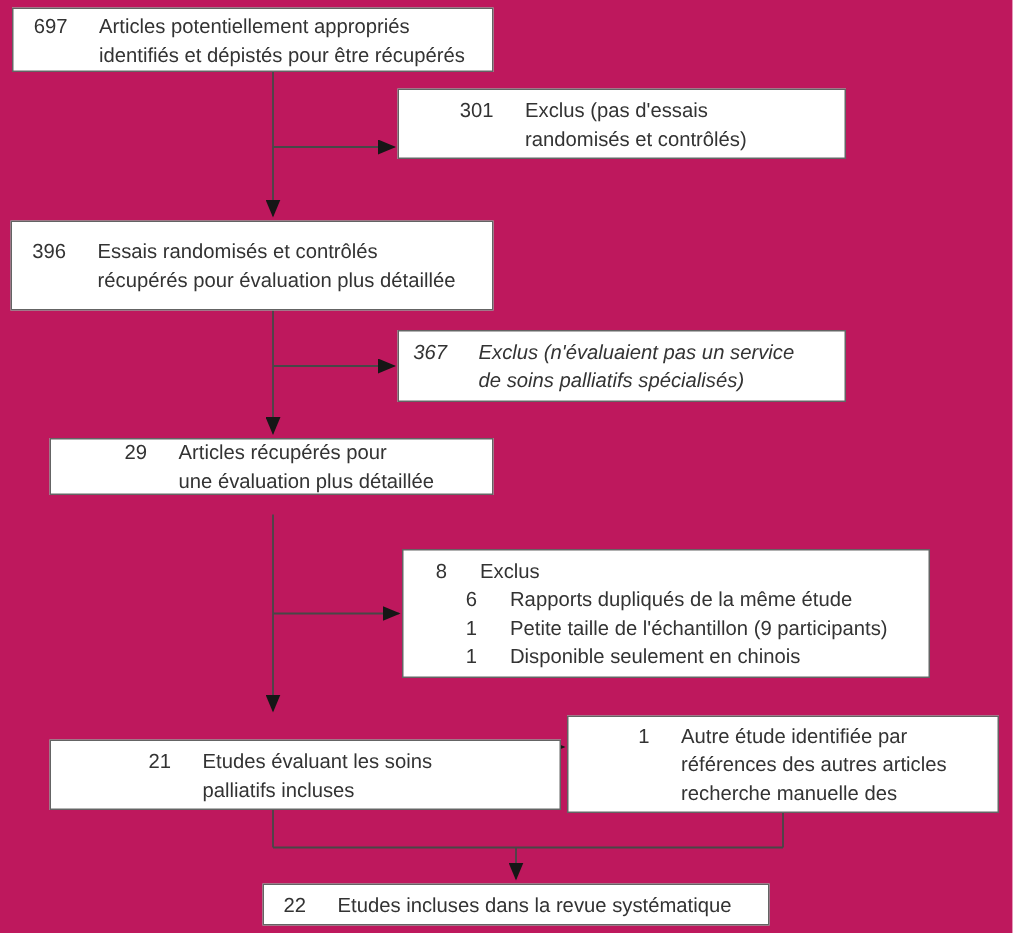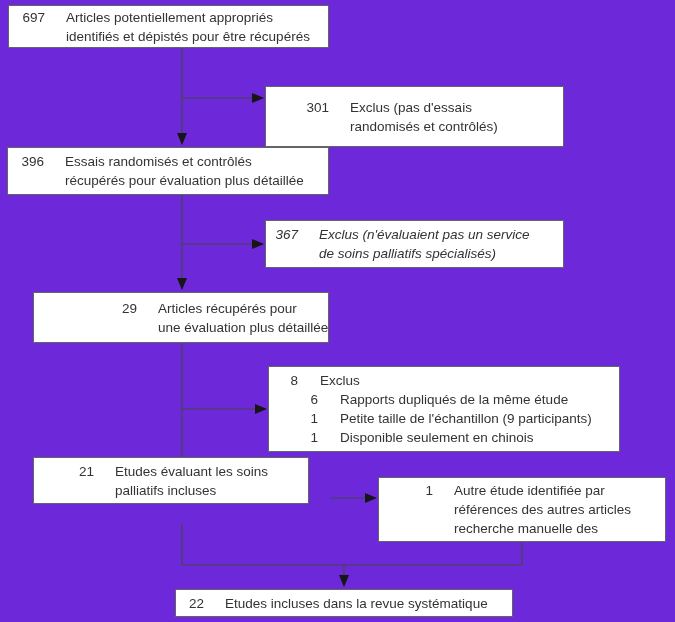--- a/index.html
+++ b/index.html
@@ -4,21 +4,21 @@
 <style>
   html, body {
     margin: 0;
     padding: 0;
     background: #ffffff;
   }
   .figure {
     position: relative;
     width: 675px;
     height: 622px;
-    background: #6d28d9;
+    background: #be185d;
     font-family: "Liberation Sans", sans-serif;
     font-size: 13.5px;
     line-height: 19px;
     color: #333333;
     overflow: hidden;
   }
   .connector-layer {
     position: absolute;
     left: 0;
     top: 0;
@@ -89,33 +89,33 @@
       <div class="row">
         <span class="num">697</span>
         <div>
           <div class="line">Articles potentiellement appropriés</div>
           <div class="line">identifiés et dépistés pour être récupérés</div>
         </div>
       </div>
     </div>
   </div>
 
-  <div class="box" style="left:265px; top:86px; width:299px; height:61px;">
+  <div class="box" style="left:265px; top:59px; width:299px; height:47px;">
     <div class="content" style="padding-left:37px;">
       <div class="row">
         <span class="num">301</span>
         <div>
           <div class="line">Exclus (pas d'essais</div>
           <div class="line">randomisés et contrôlés)</div>
         </div>
       </div>
     </div>
   </div>
 
-  <div class="box" style="left:7px; top:147px; width:322px; height:48px;">
+  <div class="box" style="left:7px; top:147px; width:322px; height:60px;">
     <div class="content" style="padding-left:10px;">
       <div class="row">
         <span class="num">396</span>
         <div>
           <div class="line">Essais randomisés et contrôlés</div>
           <div class="line">récupérés pour évaluation plus détaillée</div>
         </div>
       </div>
     </div>
   </div>
@@ -125,21 +125,21 @@
       <div class="row">
         <span class="num">367</span>
         <div>
           <div class="line">Exclus (n'évaluaient pas un service</div>
           <div class="line">de soins palliatifs spécialisés)</div>
         </div>
       </div>
     </div>
   </div>
 
-  <div class="box" style="left:33px; top:292px; width:296px; height:51px;padding-left:39px;">
+  <div class="box" style="left:33px; top:292px; width:296px; height:38px;">
     <div class="content" style="padding-left:38px;">
       <div class="row">
         <span class="num">29</span>
         <div>
           <div class="line">Articles récupérés pour</div>
           <div class="line">une évaluation plus détaillée</div>
         </div>
       </div>
     </div>
   </div>
@@ -158,21 +158,21 @@
         <span class="num-sub">1</span>
         <span class="txt">Petite taille de l'échantillon (9 participants)</span>
       </div>
       <div class="row">
         <span class="num-sub">1</span>
         <span class="txt">Disponible seulement en chinois</span>
       </div>
     </div>
   </div>
 
-  <div class="box" style="left:33px; top:457px; width:276px; height:47px;">
+  <div class="box" style="left:33px; top:493px; width:341px; height:47px;padding-left:20px;">
     <div class="content" style="padding-left:34px;">
       <div class="row">
         <span class="num">21</span>
         <div>
           <div class="line">Etudes évaluant les soins</div>
           <div class="line">palliatifs incluses</div>
         </div>
       </div>
     </div>
   </div>

